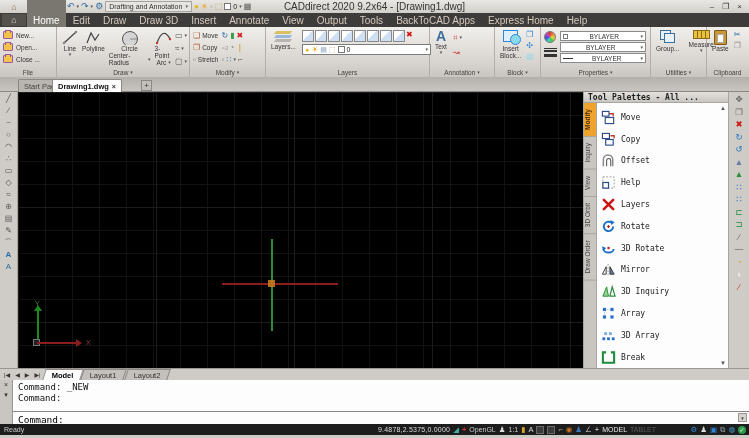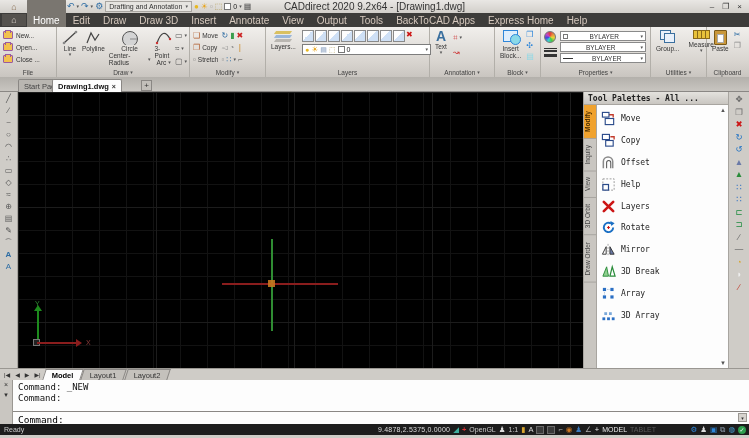--- a/index.html
+++ b/index.html
@@ -535,32 +535,40 @@
           <div class="pal-item">
             <svg width="15" height="15" viewBox="0 0 16 16">
                 <path d="M13 8 a5 5 0 1 1 -2.2 -4.2" fill="none" stroke="#1a6fc4" stroke-width="2"></path>
                 <path d="M10 1 L14.5 3.5 L11 6.5 Z" fill="#1a6fc4"></path>
                 <path d="M8 6.5 v3 M6.5 8 h3" stroke="#cc1616" stroke-width="1.2"></path>
               </svg>
             <span class="plabel">Rotate</span>
           </div>
           <div class="pal-item">
             <svg width="15" height="15" viewBox="0 0 16 16">
+                <path d="M2.5 8.5 a5.5 3.8 0 1 0 11 0" fill="none" stroke="#1a6fc4" stroke-width="2"></path>
+                <path d="M1 5.5 L5.5 7.5 L2.5 10.8 Z" fill="#1a6fc4"></path>
+                <circle cx="8" cy="7.5" r="1.3" fill="#cc1616"></circle>
+              </svg>
+            <span class="plabel">3D Rotate</span>
+          </div>
+          <div class="pal-item">
+            <svg width="15" height="15" viewBox="0 0 16 16">
                 <path d="M7.5 2 v12" stroke="#888" stroke-width=".8" stroke-dasharray="2 1.4"></path>
                 <path d="M5.5 13 V5 L1.5 13 Z" fill="none" stroke="#333" stroke-width="1"></path>
                 <path d="M9.5 13 V5 L14 13 Z" fill="#6a7aa8" stroke="#333" stroke-width="1"></path>
               </svg>
             <span class="plabel">Mirror</span>
           </div>
           <div class="pal-item">
             <svg width="15" height="15" viewBox="0 0 16 16">
                 <path d="M2 13 L6 3 L8 13 Z" fill="#8fd08f" stroke="#2a8c3a" stroke-width="1"></path>
                 <path d="M9.5 13 L12 3 L15 13 Z" fill="none" stroke="#2a8c3a" stroke-width="1.3"></path>
               </svg>
-            <span class="plabel">3D Break</span>
+            <span class="plabel">3D Inquiry</span>
           </div>
           <div class="pal-item">
             <svg width="15" height="15" viewBox="0 0 16 16">
                 <g fill="#2a6fc4">
                   <rect x="2" y="2" width="3.4" height="3.4"></rect>
                   <rect x="10" y="2" width="3.4" height="3.4"></rect>
                   <rect x="2" y="10" width="3.4" height="3.4"></rect>
                   <rect x="10" y="10" width="3.4" height="3.4"></rect>
                 </g>
                 <path d="M6.5 3.7 h3 M3.7 6.5 v3" stroke="#9ab0cc" stroke-width=".8" stroke-dasharray="1.5 1"></path>
@@ -573,20 +581,26 @@
                   <rect x="1.5" y="10" width="3" height="3"></rect>
                   <rect x="6.5" y="10" width="3" height="3"></rect>
                   <rect x="11.5" y="10" width="3" height="3"></rect>
                 </g>
                 <g fill="#7aa8d9">
                   <rect x="3.5" y="4.5" width="3" height="3"></rect>
                   <rect x="8.5" y="4.5" width="3" height="3"></rect>
                 </g>
               </svg>
             <span class="plabel">3D Array</span>
+          </div>
+          <div class="pal-item">
+            <svg width="15" height="15" viewBox="0 0 16 16">
+                <path d="M5.5 2.5 H2 V13.5 H14 V2.5 H10.5" fill="none" stroke="#1d8c3f" stroke-width="2.2"></path>
+              </svg>
+            <span class="plabel">Break</span>
           </div>
 
           <span class="pal-scroll dn">▼</span>
         </div>
       </div>
     </div>
 
     <div class="rtoolbar">
       <span style="color:#666">✥</span>
       <span style="color:#666">❐</span>

